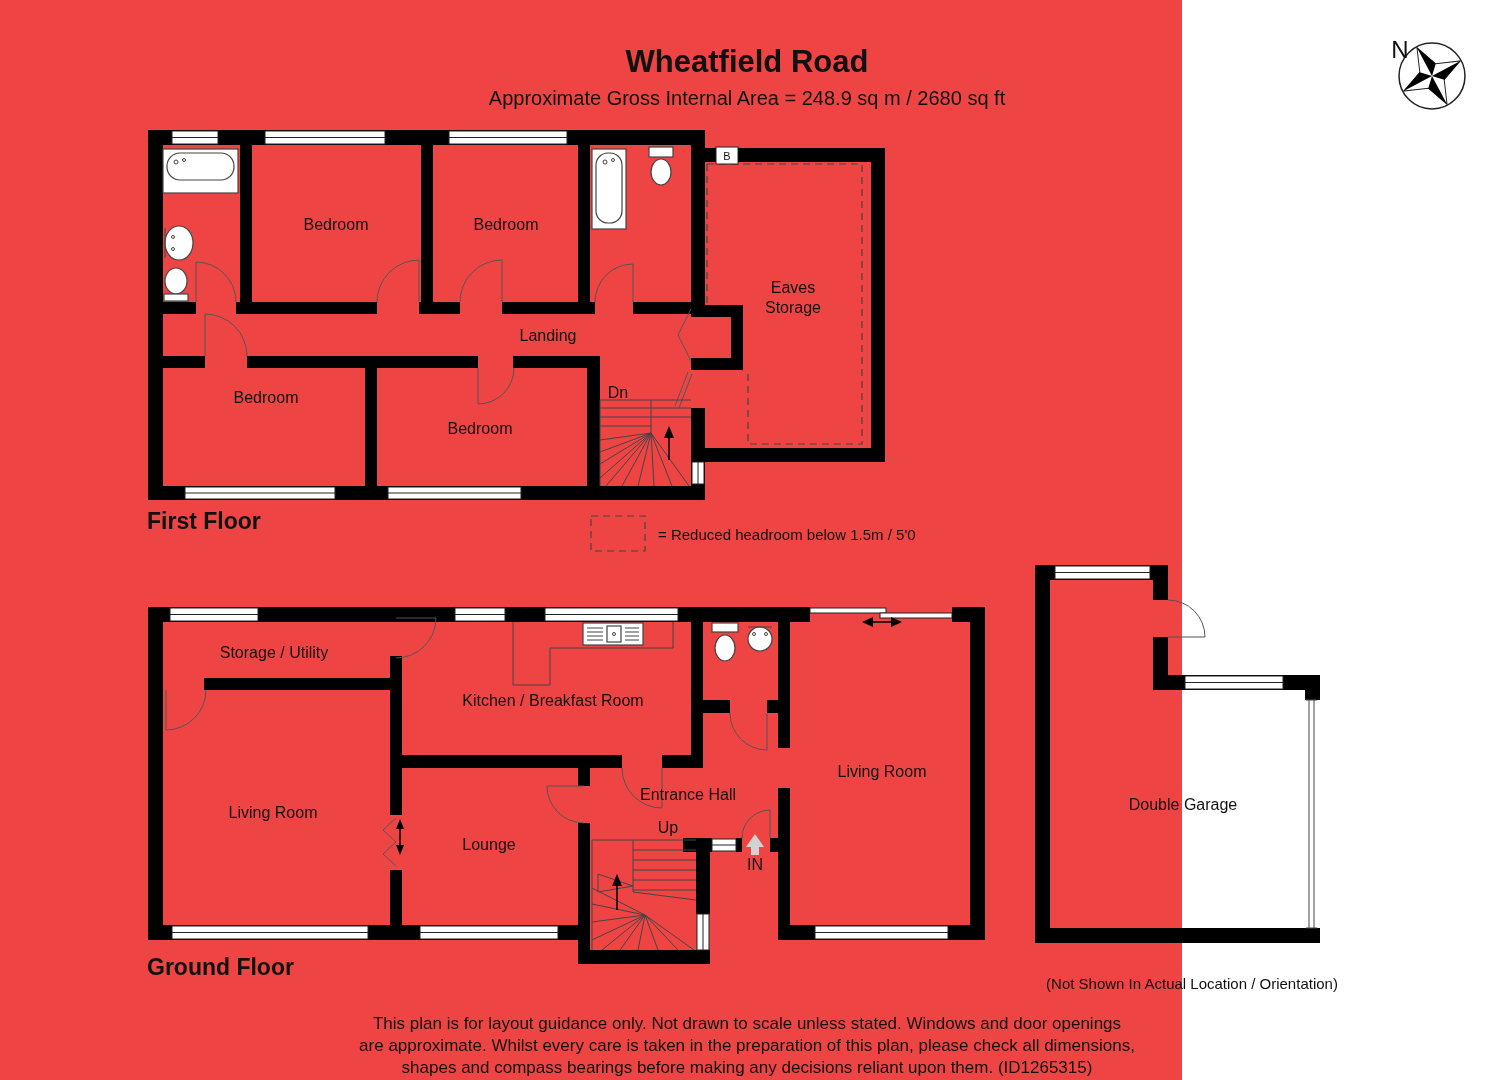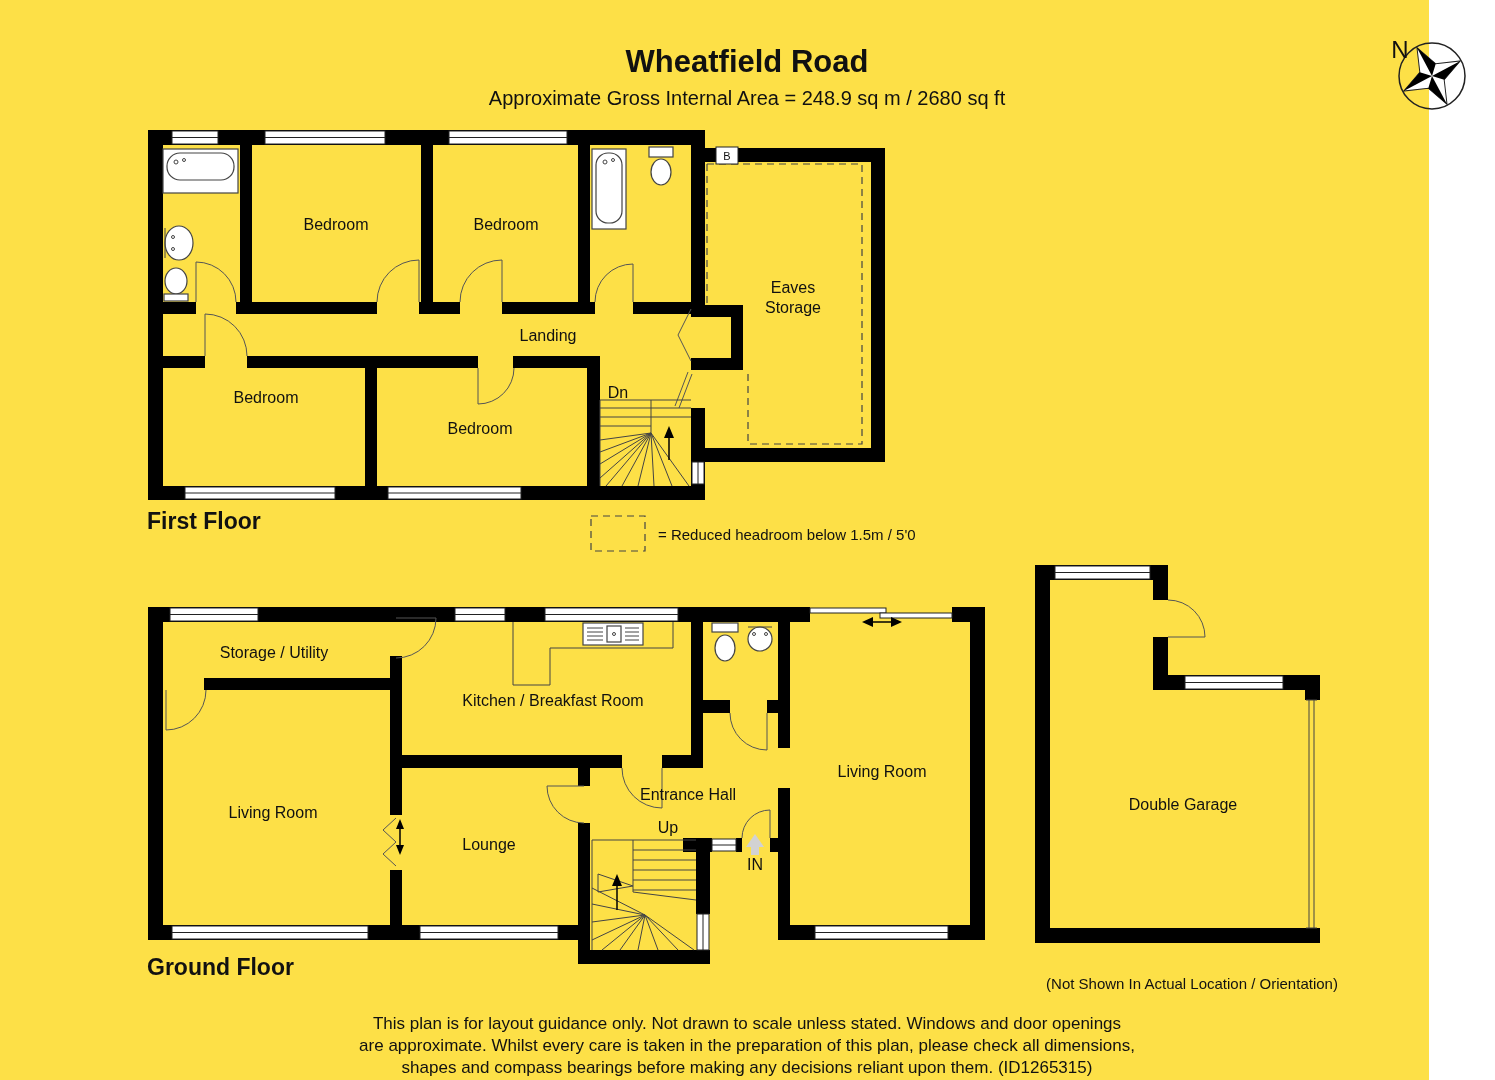--- a/index.html
+++ b/index.html
@@ -1,16 +1,16 @@
 <!DOCTYPE html>
 <html><head>
 <meta charset="utf-8">
 <style>
   html,body{margin:0;padding:0;background:#ffffff;}
-  .page{position:relative;width:1429px;height:1080px;background:#fde047;font-family:"Liberation Sans",sans-serif;}
+  .page{position:relative;width:1182px;height:1080px;background:#ef4444;font-family:"Liberation Sans",sans-serif;}
   svg{display:block;}
   text{fill:#111;}
   .title{font-size:31px;font-weight:bold;}
   .subtitle{font-size:20px;}
   .room{font-size:16px;}
   .floor-label{font-size:23px;font-weight:bold;}
   .tiny{font-size:11px;}
   .legend-text{font-size:15px;}
   .footer-text{font-size:17px;}
   .compass-n{font-size:24px;}

